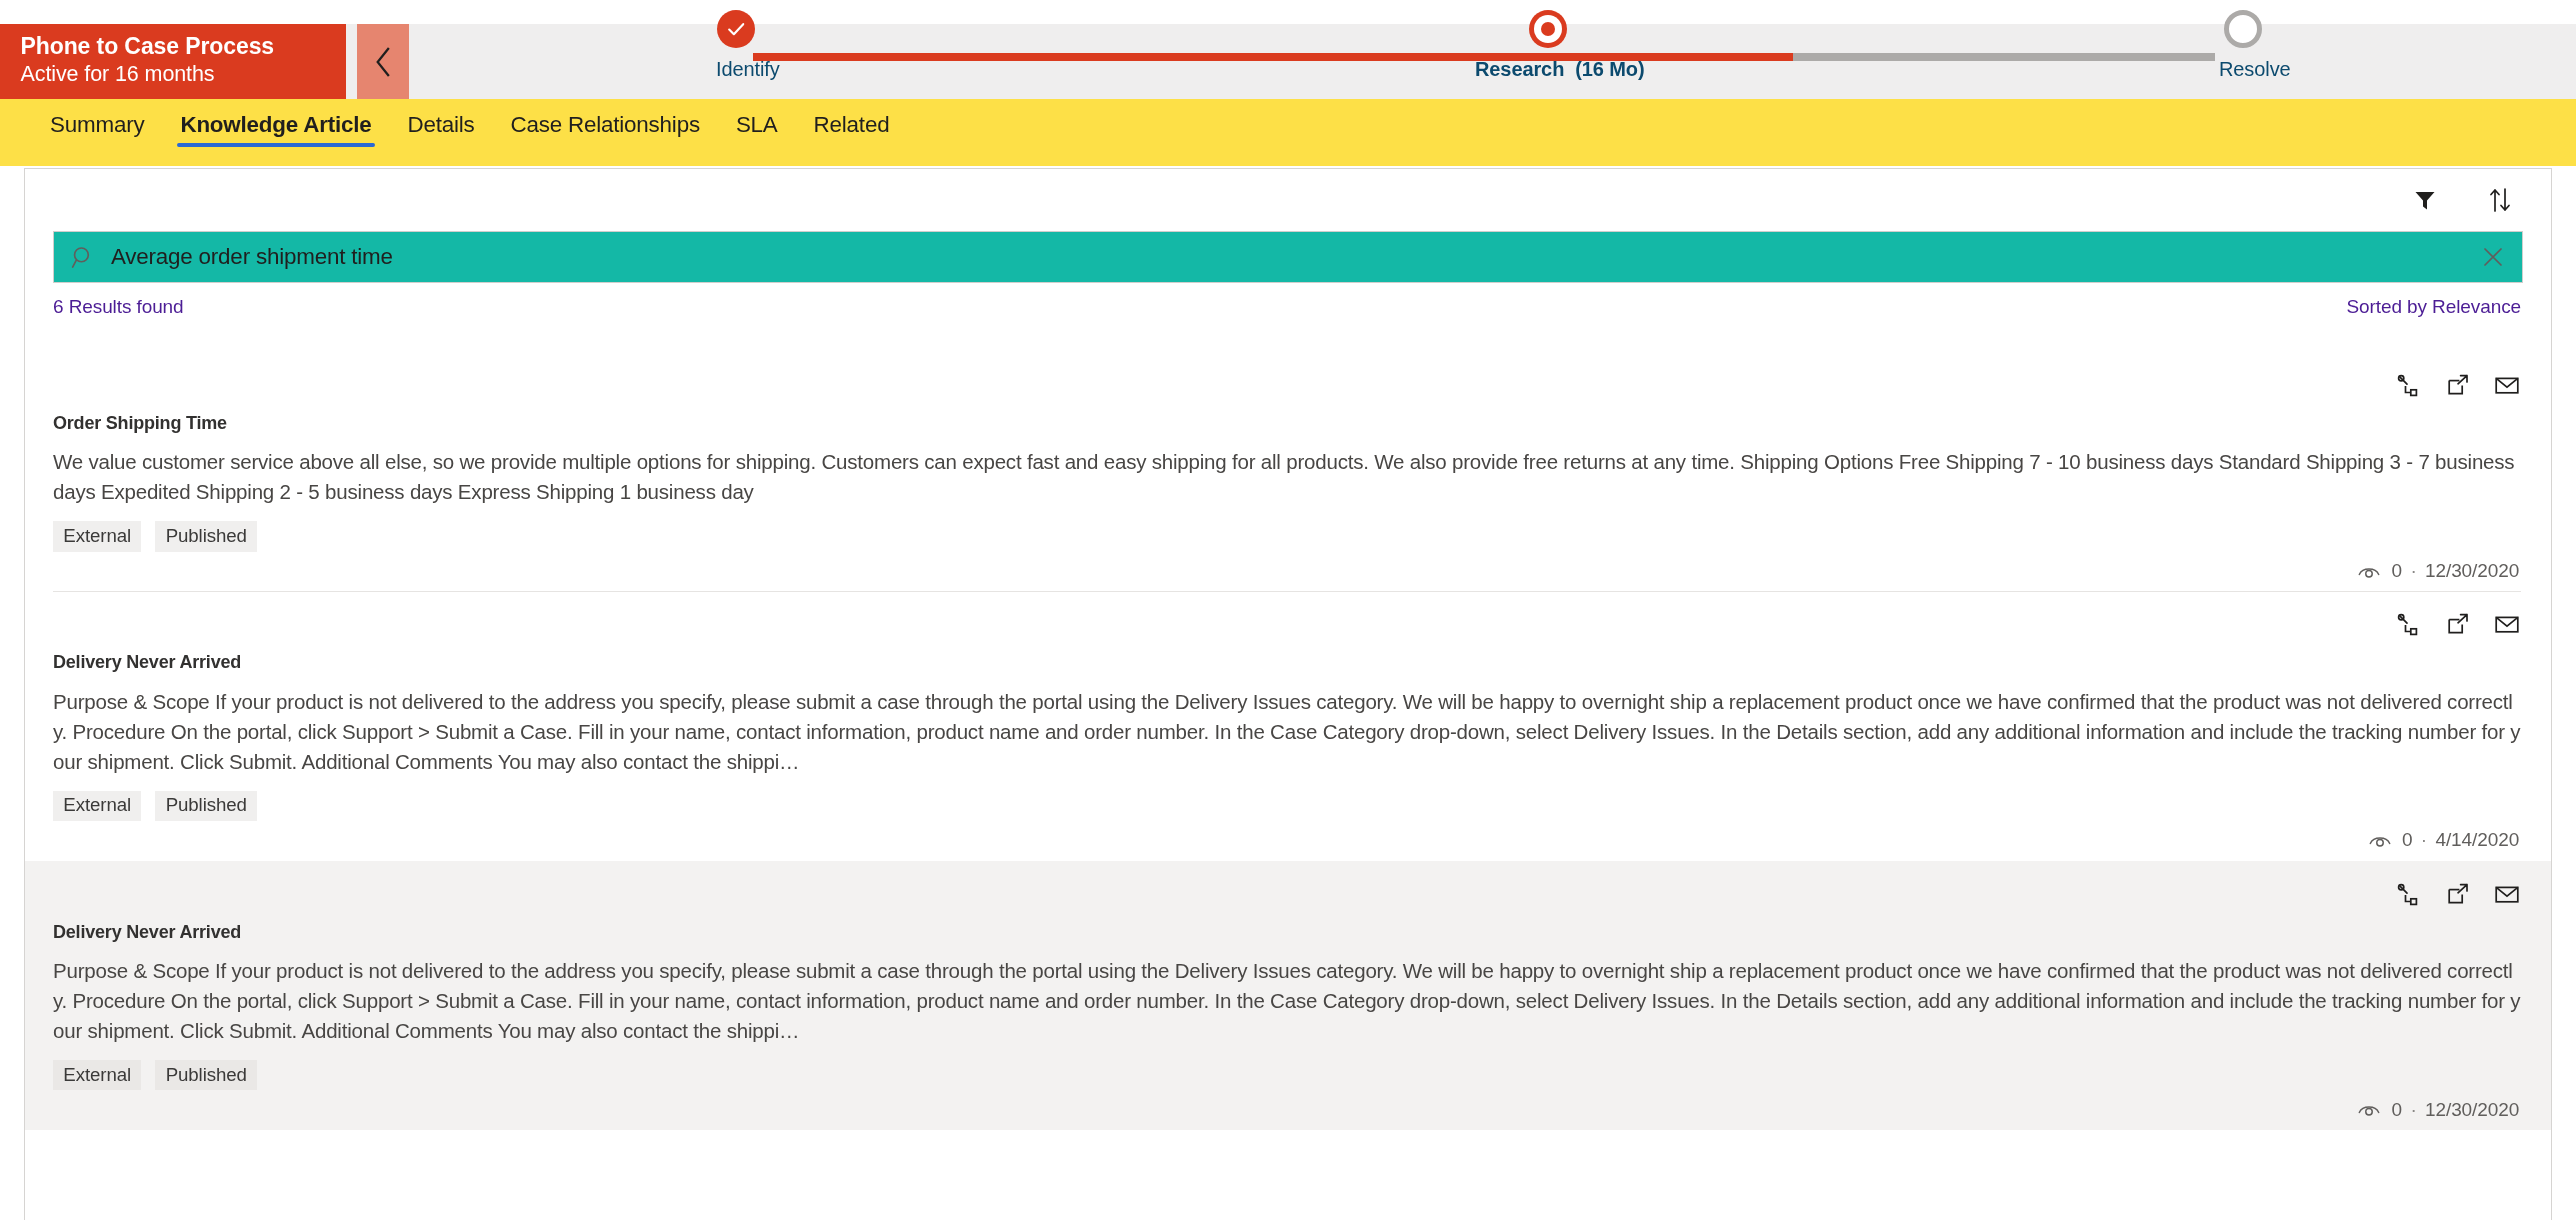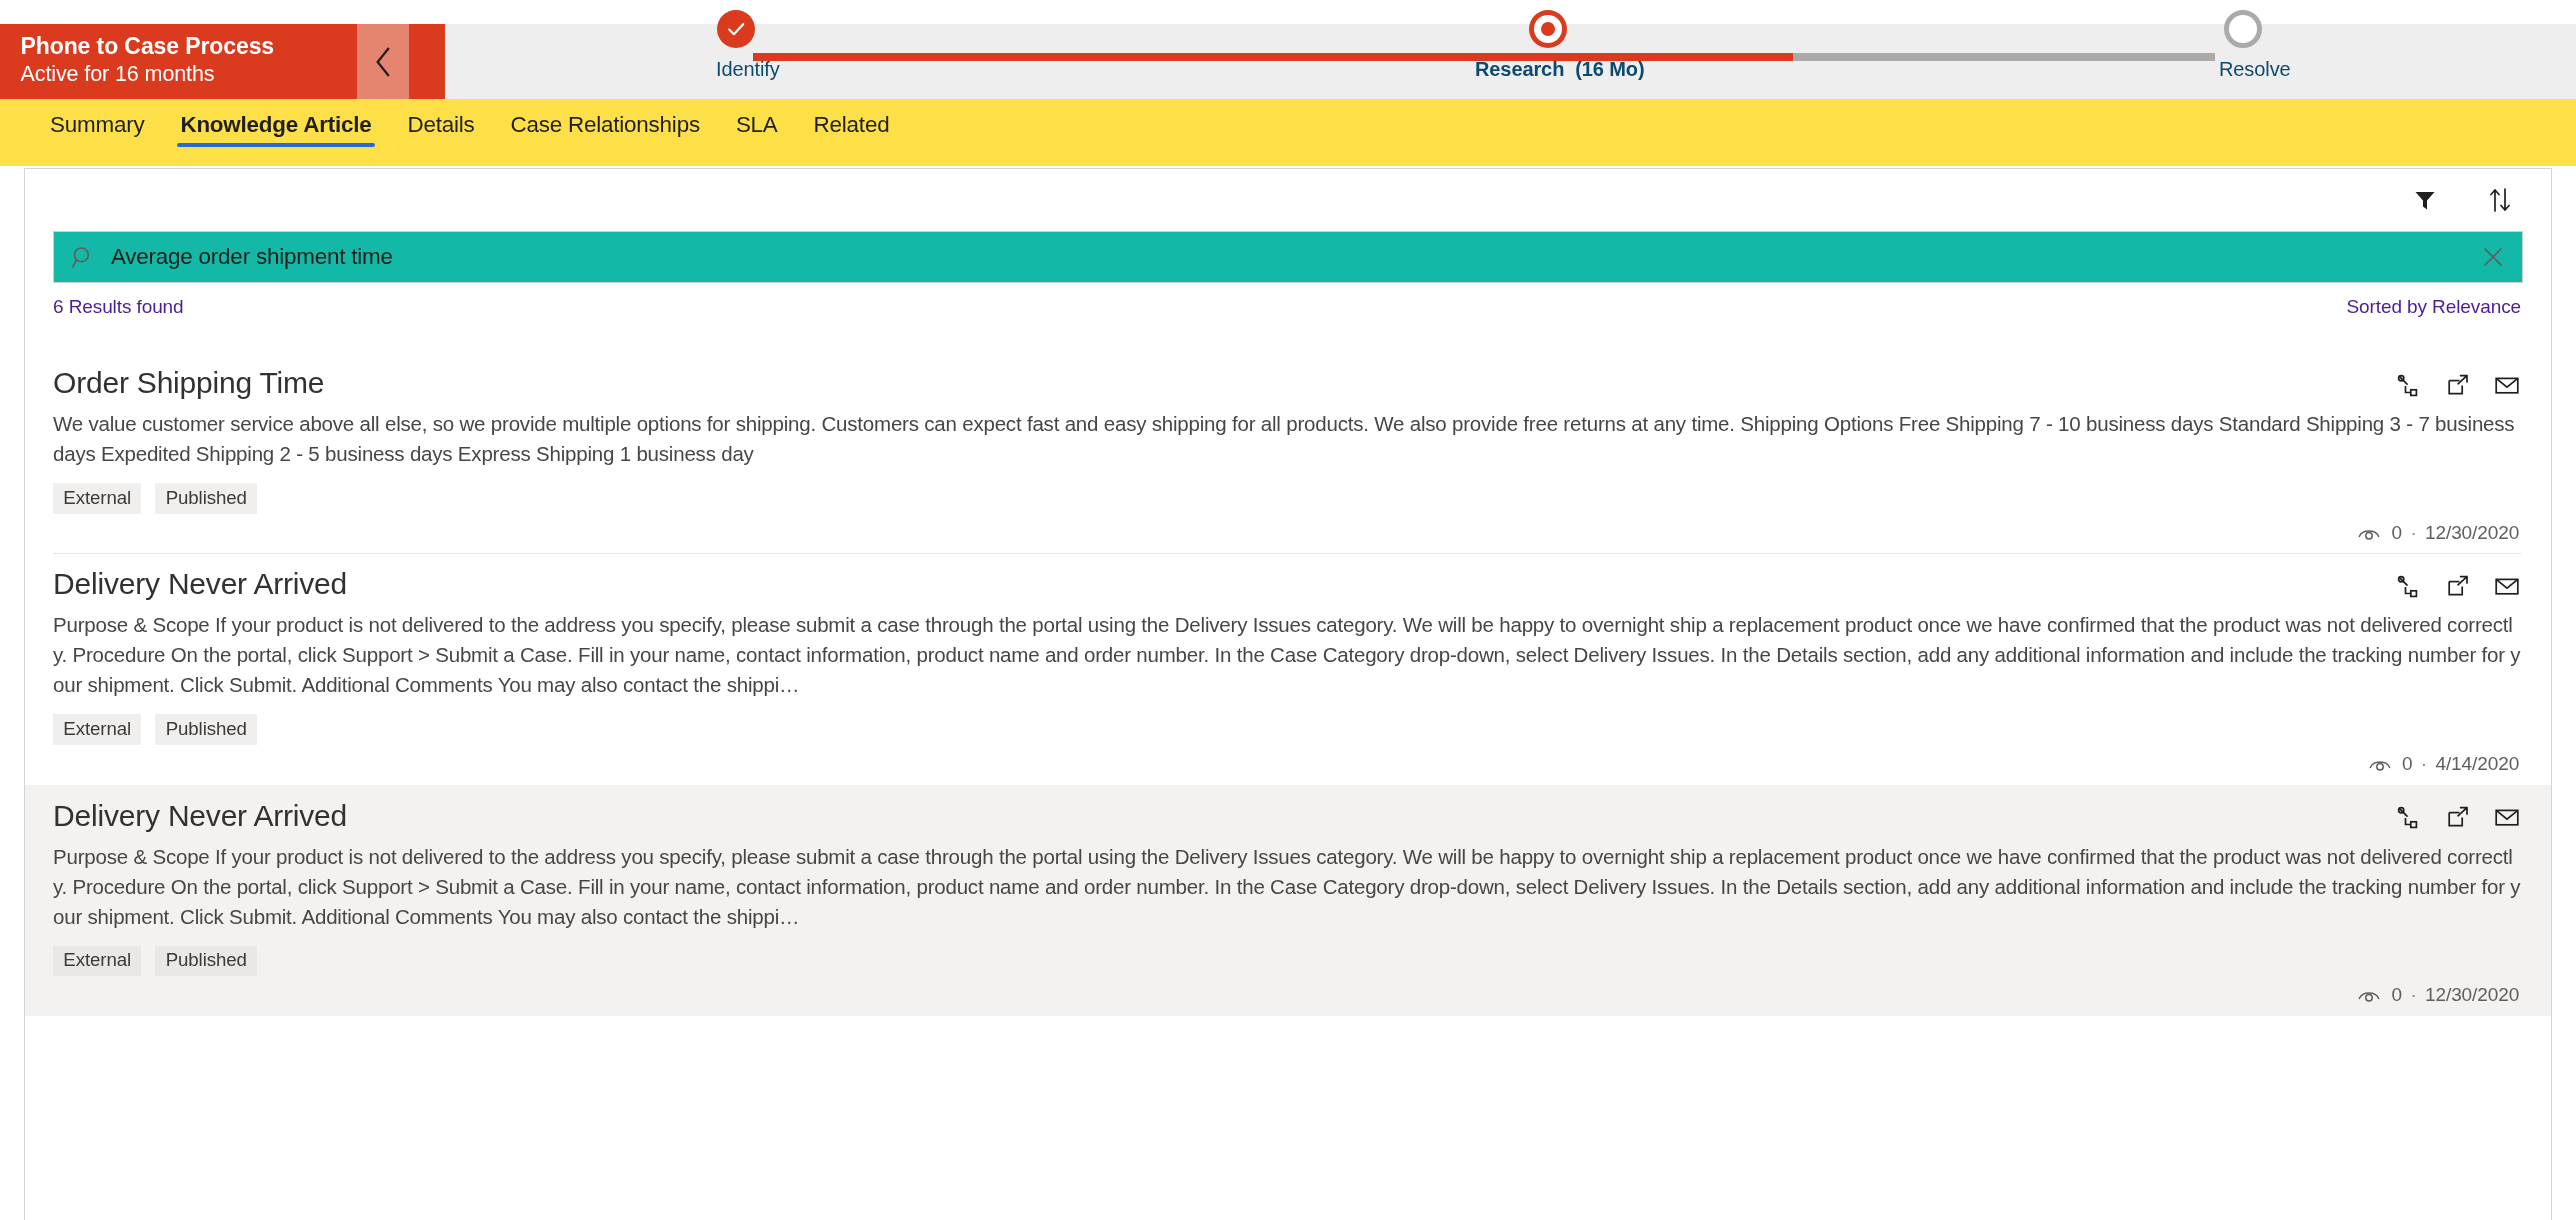--- a/index.html
+++ b/index.html
@@ -25,21 +25,21 @@
     left: 0;
     top: 24px;
     right: 0;
     height: 75px;
     background: #efeeee;
   }
   .bpf-header {
     position: absolute;
     left: 0;
     top: 24px;
-    width: 445px;
+    width: 346px;
     height: 75px;
     background: #da3b1f;
     color: #ffffff;
     padding: 8.4px 0 0 20.5px;
     z-index: 6;
   }
   .bpf-header-title {
     font-size: 23px;
     font-weight: bold;
     line-height: 28px;
@@ -276,26 +276,27 @@
   }
   .result-card.highlighted + .result-card::before,
   .result-card.highlighted::before { background: transparent; }
 
   .card-head {
     display: flex;
     align-items: flex-start;
     justify-content: space-between;
   }
   .card-title {
-    font-size: 30px;
-    font-weight: normal;
+    font-size: 18px;
+    font-weight: bold;
     color: #323130;
     letter-spacing: -0.2px;
     cursor: pointer;
     line-height: 28px;
+    margin-top: 40px;
   }
   .card-actions {
     display: flex;
     align-items: center;
     gap: 21.5px;
     padding-top: 1.9px;
   }
   .card-action {
     width: 28px;
     height: 28px;

